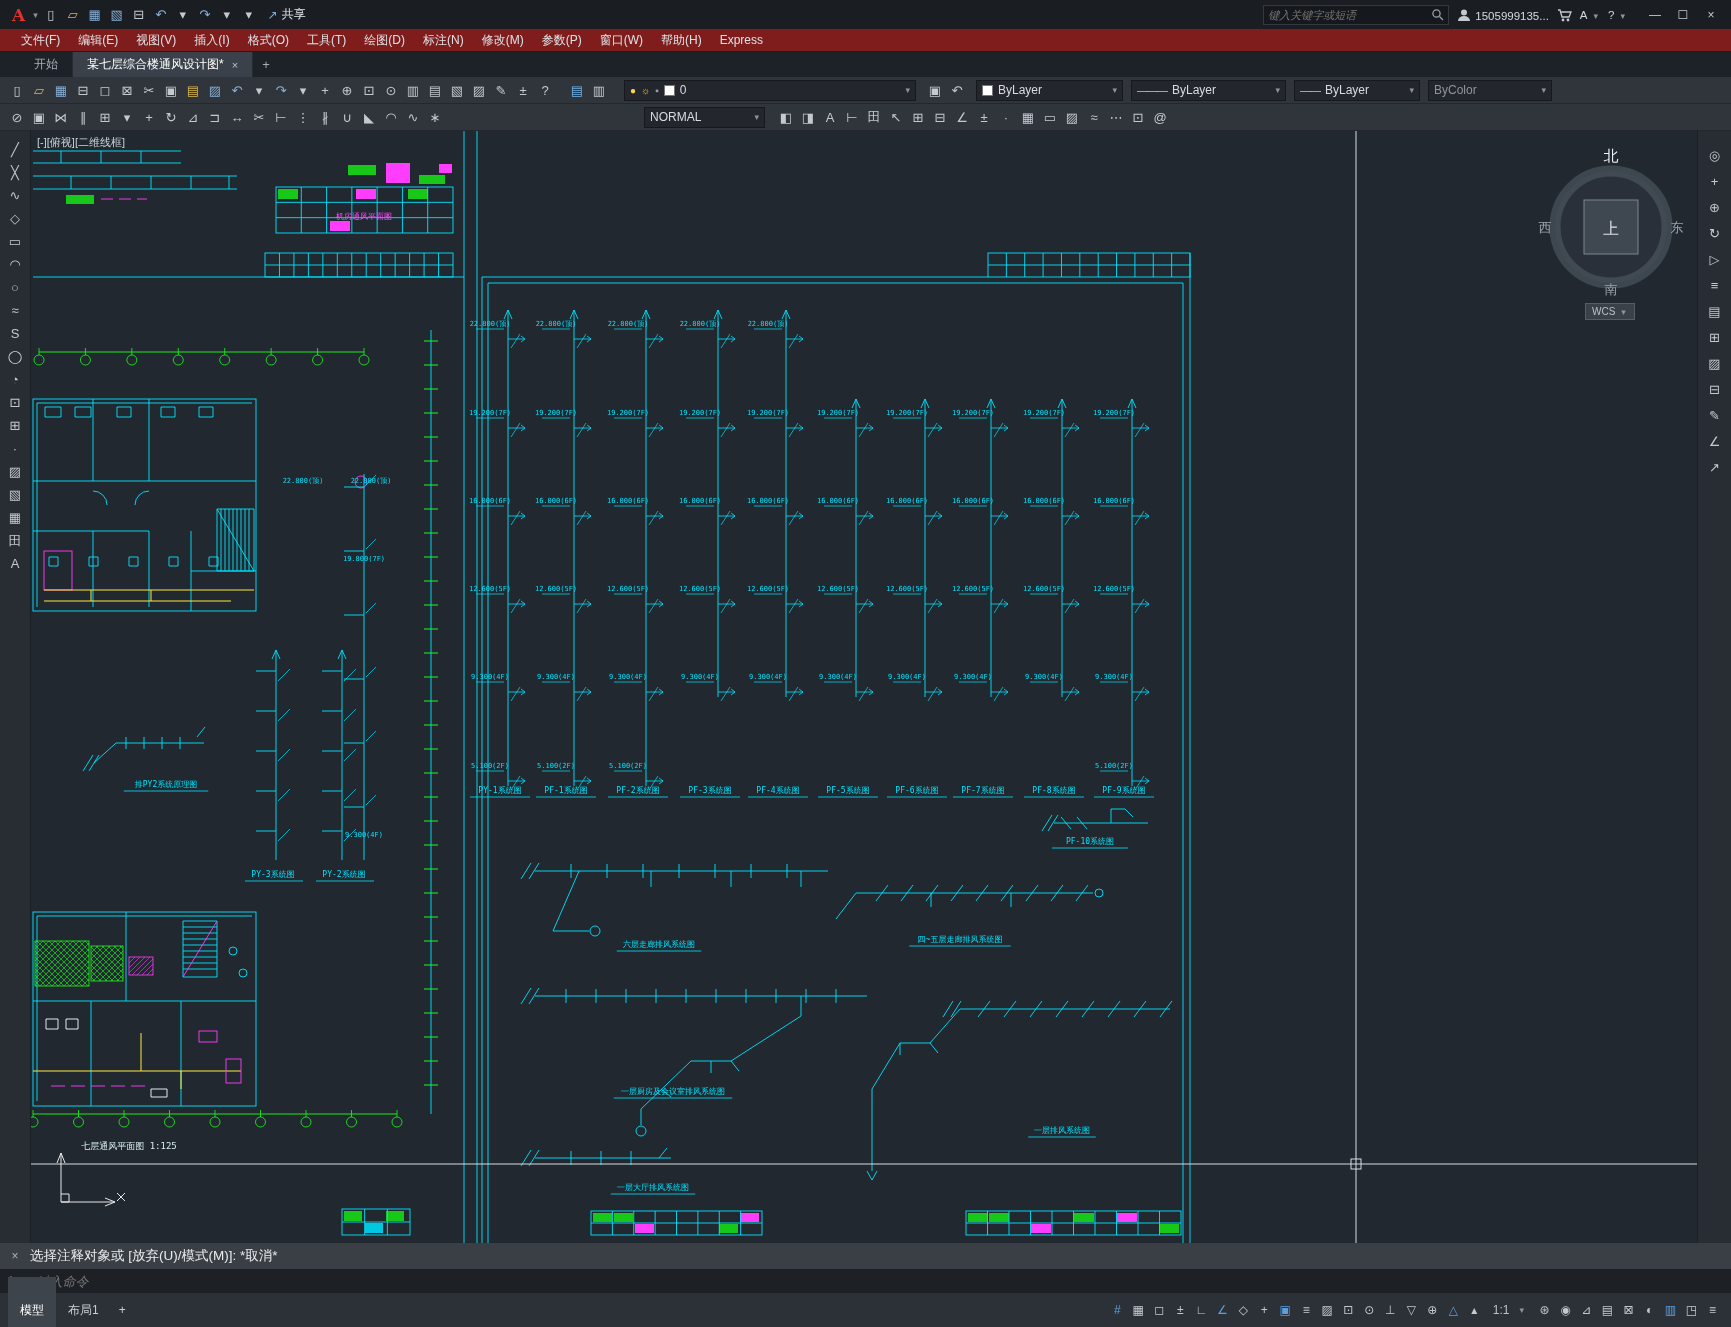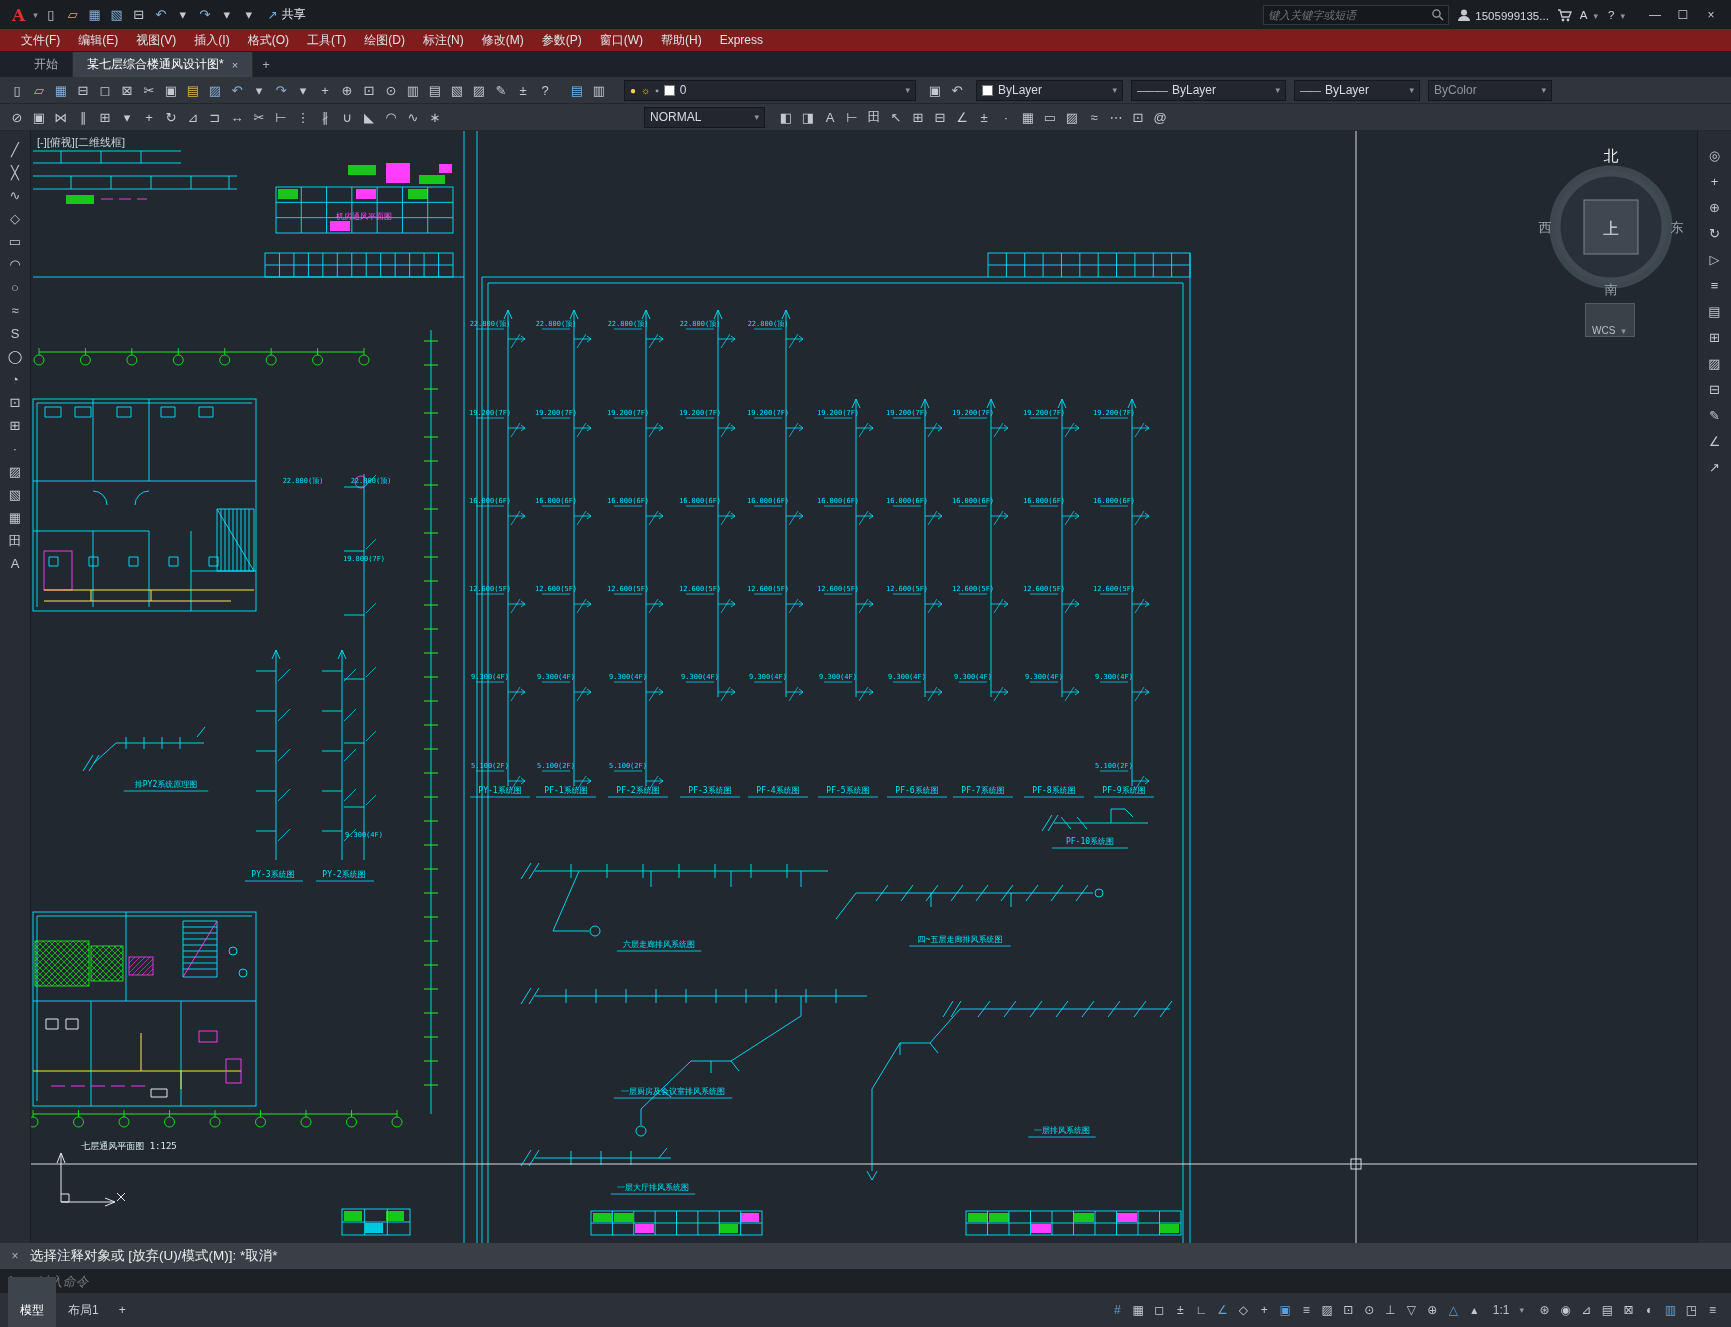--- a/index.html
+++ b/index.html
@@ -53,22 +53,22 @@
   .canvas{position:relative;width:1666px;height:1112px;background:#212830;overflow:hidden}
   #cad-svg{position:absolute;left:0;top:0}
   #cad-svg text{font-family:"DejaVu Sans Mono","DejaVu Sans",sans-serif}
   .sc{stroke:#00e5ff;fill:none;stroke-width:0.9}
   .sm{stroke:#ff3dff;fill:none;stroke-width:0.9}
   .sy{stroke:#ffe93d;fill:none;stroke-width:1}
   .sw{stroke:#e8e8e8;fill:none;stroke-width:1}
   .fg{fill:#18c818}.fm{fill:#ff3dff}.fc{fill:#00c8e0}
   .vp-controls{position:absolute;left:6px;top:4px;font-size:11px;color:#ccd2d8;z-index:5}
   .viewcube{position:absolute;left:1500px;top:8px;width:160px;height:160px;z-index:4}
-  .wcs-chip{position:absolute;left:1554px;top:172px;height:34px;background:#3a4148;border:1px solid #555d66;
-    display:flex;align-items:flex-end;gap:4px;padding:0 6px;font-size:10px;color:#b9c0c8;z-index:4}
+  .wcs-chip{position:absolute;left:1554px;top:172px;height:17px;background:#3a4148;border:1px solid #555d66;
+    display:flex;align-items:center;gap:4px;padding:0 6px;font-size:10px;color:#b9c0c8;z-index:4}
   .cmd-row1{height:26px;background:#3a3f45;display:flex;align-items:center;gap:8px;padding:0 8px;
     font-size:13.5px;color:#e9ebed}
   .cmd-close{color:#aab1b8;font-size:12px;width:14px;text-align:center}
   .cmd-row2{height:24px;background:#1d2025;display:flex;align-items:center;gap:5px;padding:0 8px}
   .cmd-row2 .pencil{color:#8d949b;font-size:12px}
   .cmd-row2 input{flex:1;background:transparent;border:0;outline:none;color:#8d949b;
     font-size:13px;font-style:italic;font-family:inherit}
   .statusbar{height:34px;background:#2c3137;display:flex;align-items:center;padding:0 8px;font-size:12px}
   .sb-tab{padding:25px 12px;color:#c9ced4}
   .sb-tab.active{background:#3e444c;color:#fff}

